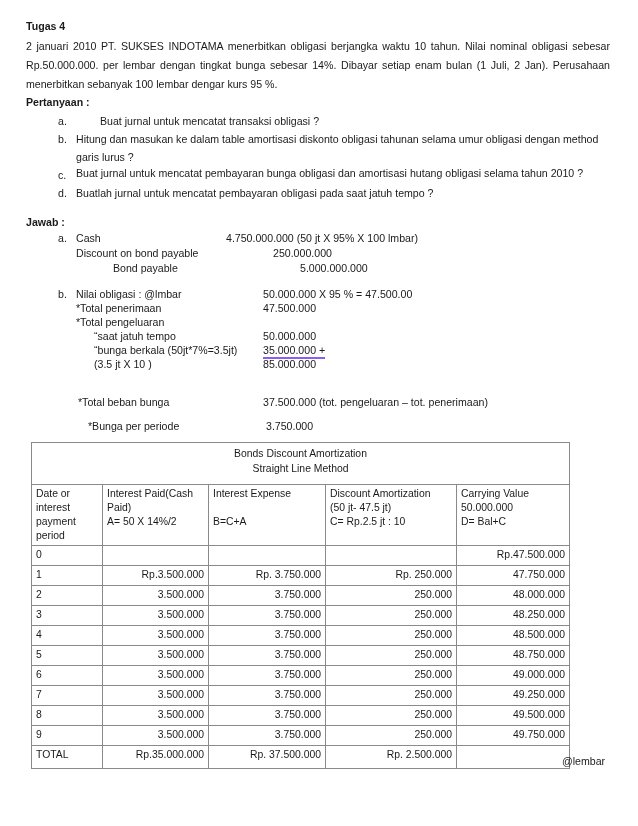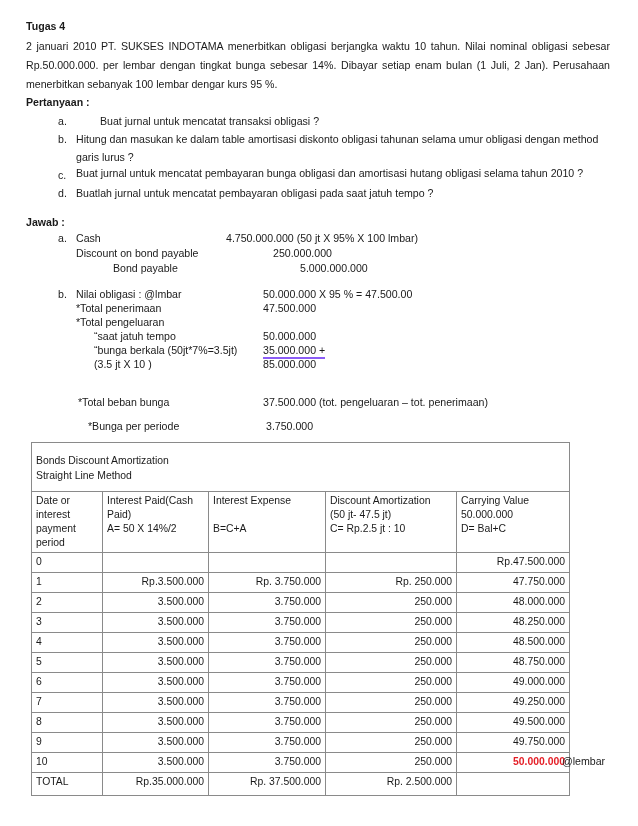--- a/index.html
+++ b/index.html
@@ -11,21 +11,21 @@
   .abs { position:absolute; white-space:nowrap; }
   .bold { font-weight:bold; }
   .intro { position:absolute; left:26px; width:584px; white-space:normal; line-height:19px; text-align:justify; }
   .ul { border-bottom:2px solid #8b5cf6; padding-bottom:1px; }
   table.amort {
     position:absolute; left:31px; top:442px; width:538px;
     border-collapse:collapse; table-layout:fixed; font-size:10.4px;
   }
   table.amort td { border:1px solid #8a8a8a; padding:2px 4px; vertical-align:top; line-height:14px; }
   table.amort td.num { text-align:right; }
-  table.amort td.title { height:36px; line-height:15px; padding-top:10px; }
+  table.amort td.title { text-align:center; height:36px; line-height:15px; padding-top:3px; }
   table.amort tr.row td { height:15px; padding-top:2px; padding-bottom:2px; }
   table.amort tr.total td { height:18px; }
   .red { color:#e41e26; font-weight:bold; }
 </style>
 </head>
 <body>
 
 <div class="abs bold" style="left:26px;top:21px;">Tugas 4</div>
 <div class="intro" style="top:37px;">2 januari 2010 PT. SUKSES INDOTAMA menerbitkan obligasi berjangka waktu 10 tahun. Nilai nominal obligasi sebesar Rp.50.000.000. per lembar dengan tingkat bunga sebesar 14%. Dibayar setiap enam bulan (1 Juli, 2 Jan). Perusahaan menerbitkan sebanyak 100 lembar dengar kurs 95 %.</div>
 
@@ -195,27 +195,20 @@
         <td class="num"><span>250.000</span></td>
         <td class="num"><span>49.500.000</span></td>
       </tr>
       <tr class="row">
         <td><span>9</span></td>
         <td class="num"><span>3.500.000</span></td>
         <td class="num"><span>3.750.000</span></td>
         <td class="num"><span>250.000</span></td>
         <td class="num"><span>49.750.000</span></td>
       </tr>
-      <tr class="row">
-        <td><span>10</span></td>
-        <td class="num"><span>3.500.000</span></td>
-        <td class="num"><span>3.750.000</span></td>
-        <td class="num"><span>250.000</span></td>
-        <td class="num"><span class="red" style="color: rgb(228, 30, 38);">50.000.000</span></td>
-      </tr>
       <tr class="row total">
         <td><span>TOTAL</span></td>
         <td class="num"><span>Rp.35.000.000</span></td>
         <td class="num"><span>Rp. 37.500.000</span></td>
         <td class="num"><span>Rp. 2.500.000</span></td>
         <td class="num"><span></span></td>
       </tr>
     </tbody>
 </table>
 

